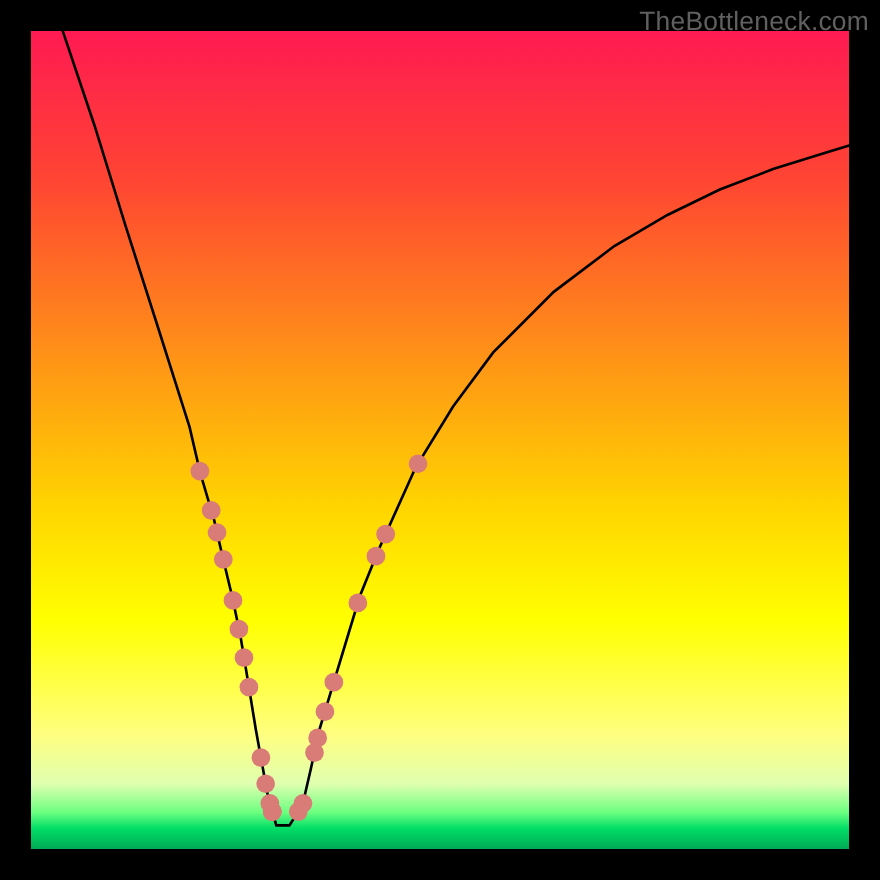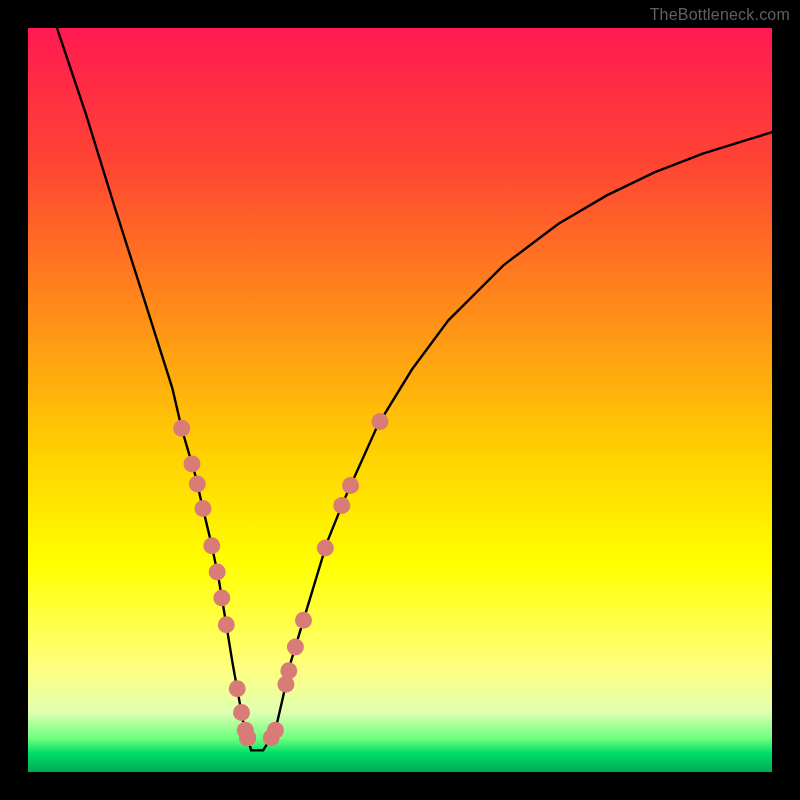--- a/index.html
+++ b/index.html
@@ -28,21 +28,21 @@
     position: absolute;
     left: 0; top: 0;
     width: 744px;
     height: 744px;
   }
   .watermark {
     position: absolute;
     top: 6px;
     right: 10px;
     color: #606060;
-    font-size: 16px;
+    font-size: 24px;
     font-weight: 500;
     letter-spacing: 0.2px;
   }
 </style>
 </head>
 <body>
 
 <div class="watermark">TheBottleneck.com</div>
 
 <div class="chart-frame">

